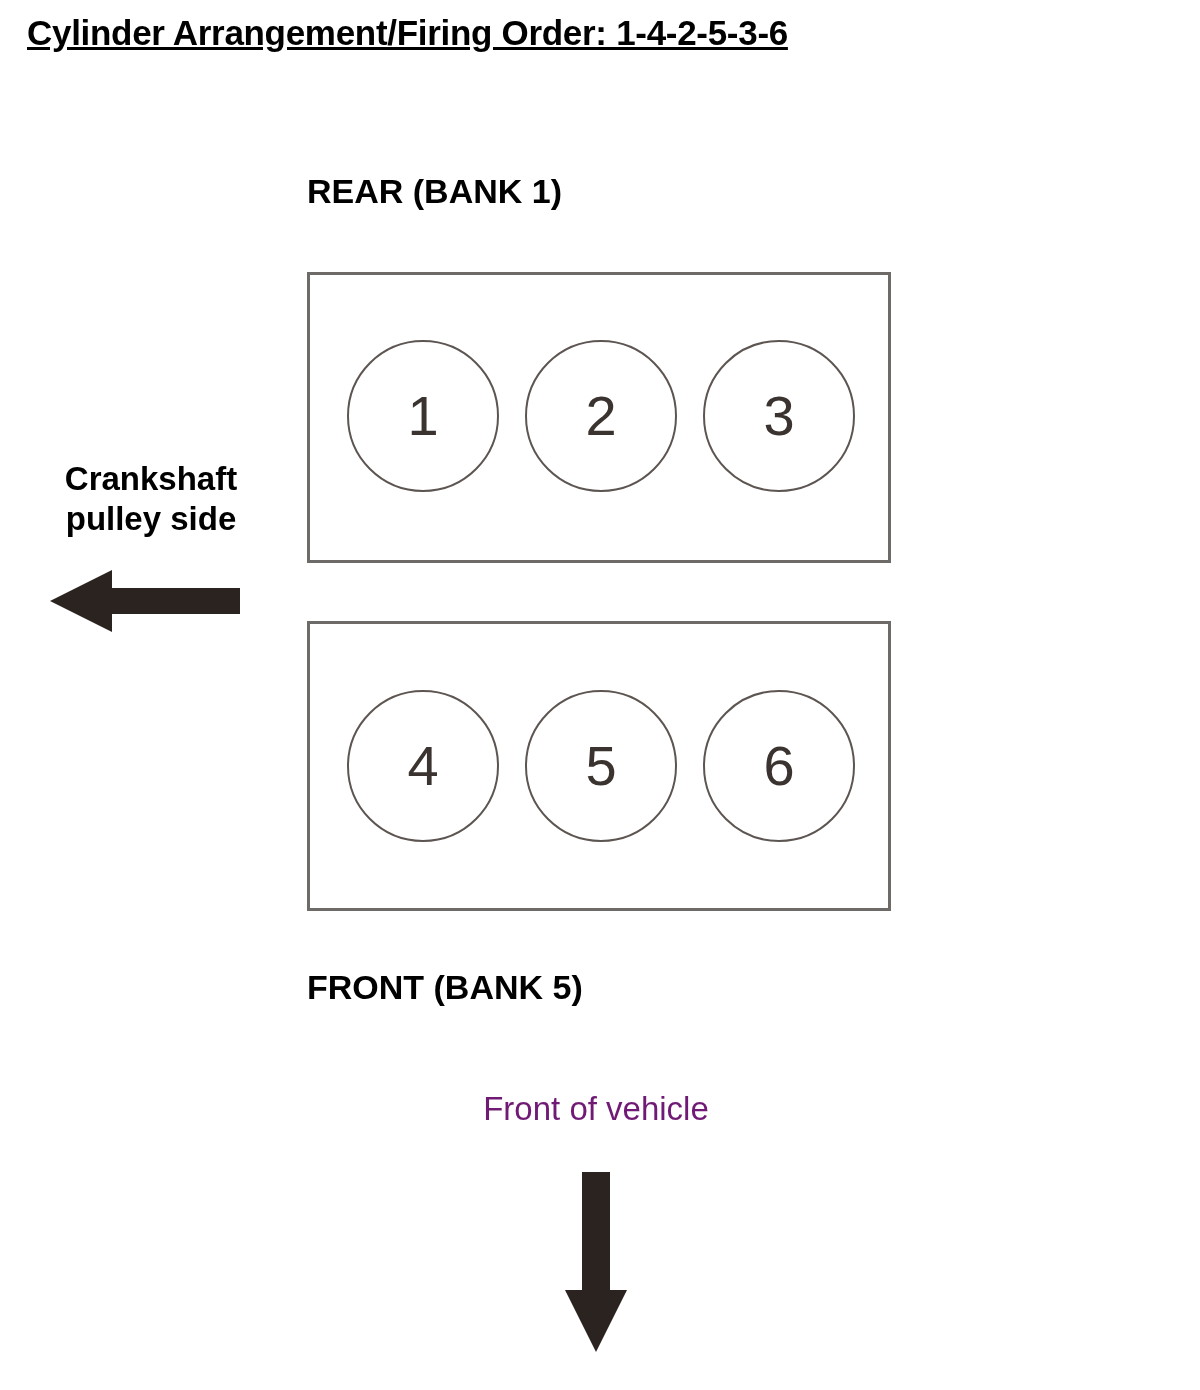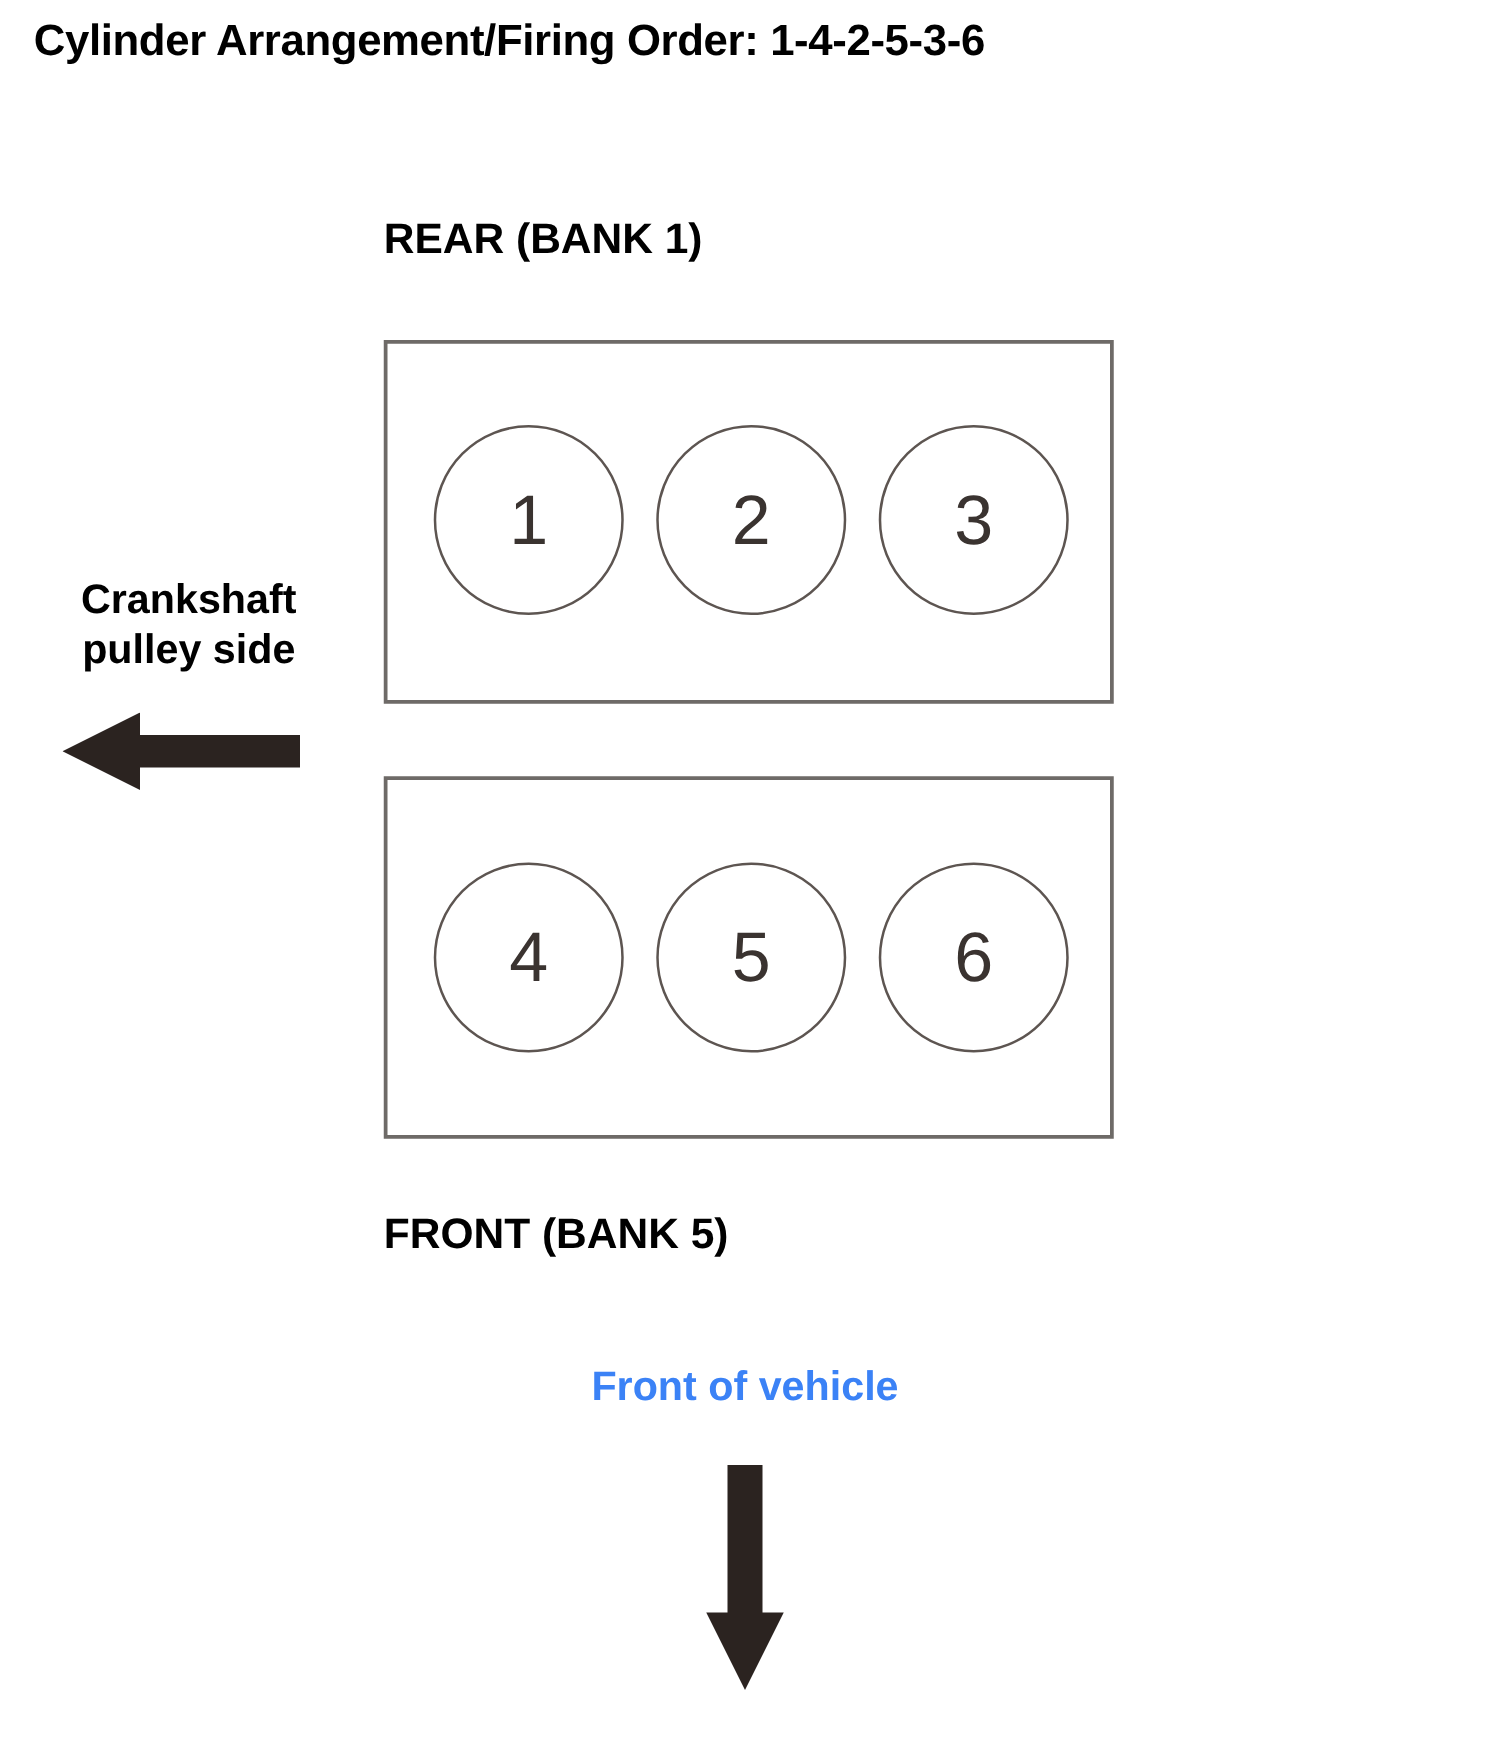--- a/index.html
+++ b/index.html
@@ -23,20 +23,21 @@
   
   #diagram-title {
     position: absolute;
     left: 27px;
     top: 13px;
     font-size: 35px;
     font-weight: bold;
     letter-spacing: -0.3px;
     white-space: nowrap;
     color: #000000;
+    text-decoration: underline;
   }
 
   
   .bank-label {
     position: absolute;
     width: 584px;
     left: 307px;
     text-align: left;
     font-size: 34px;
     font-weight: bold;
@@ -115,22 +116,22 @@
   }
 
   
   #front-caption {
     position: absolute;
     left: 396px;
     top: 1090px;
     width: 400px;
     text-align: center;
     font-size: 33px;
-    font-weight: bold;
-    color: #3b82f6;
+    font-weight: normal;
+    color: #701a75;
     white-space: nowrap;
   }
 </style>
 </head>
 <body>
 
 <div id="page">
 
   <div id="diagram-title">Cylinder Arrangement/Firing Order: 1-4-2-5-3-6</div>
 

